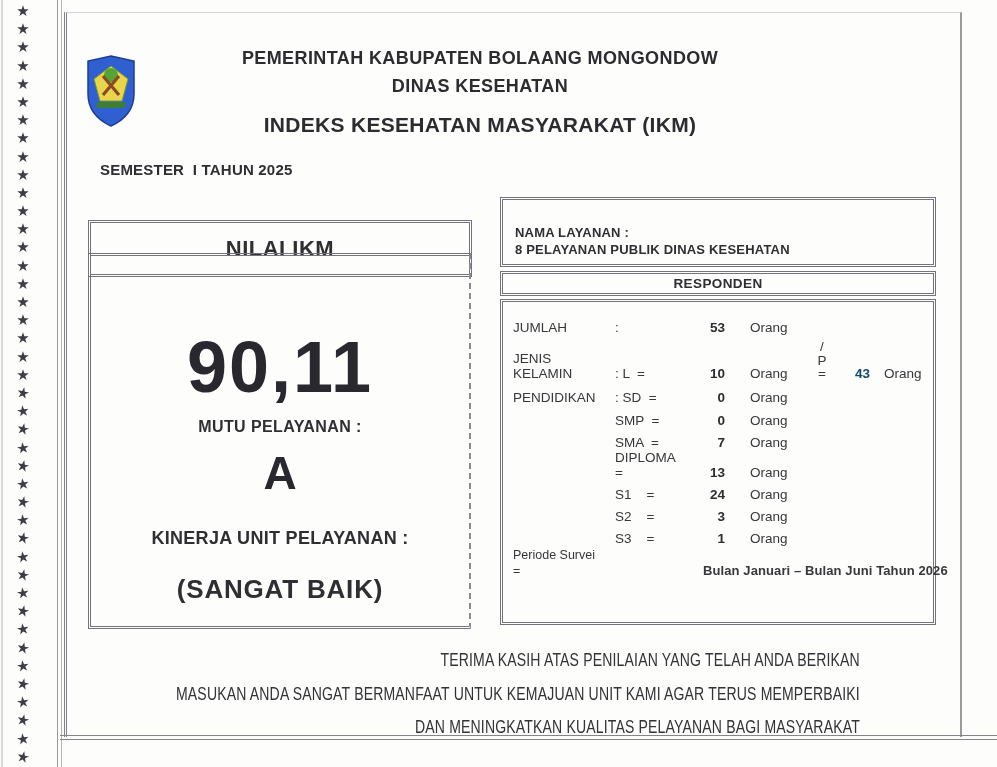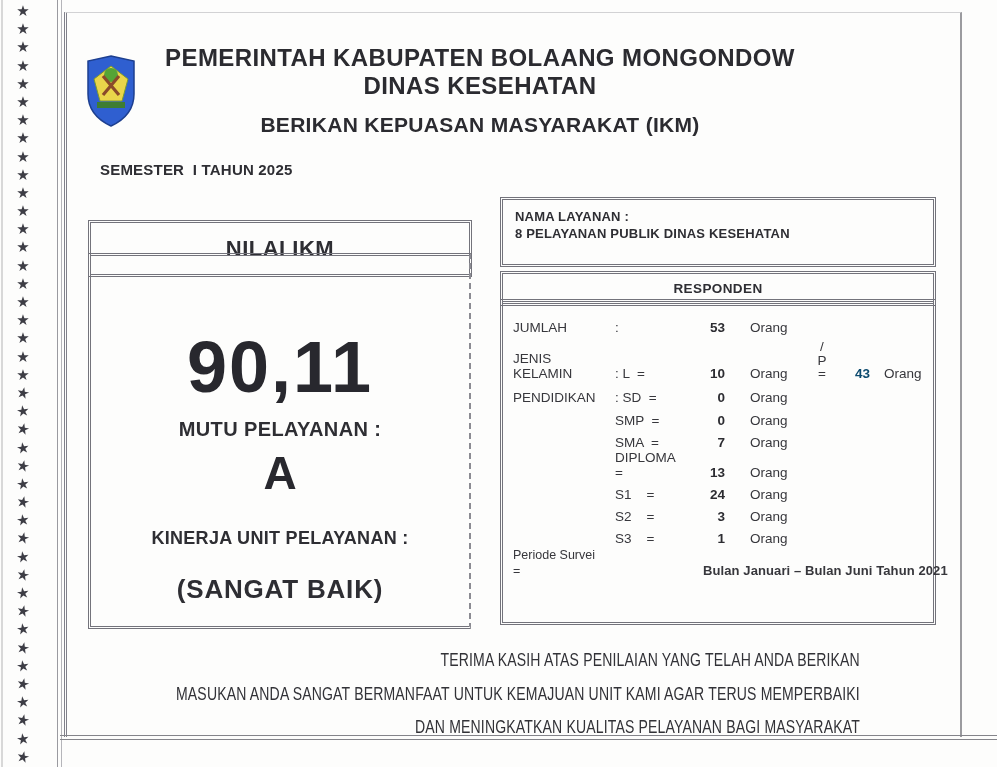--- a/index.html
+++ b/index.html
@@ -18,42 +18,42 @@
   .star:nth-child(n+22){transform:rotate(12deg);}
   .star:nth-child(2n+23){transform:rotate(-8deg);}
   
   .doc-frame{position:absolute;left:64px;top:12px;width:893px;height:724px;
     border-left:3px double #80808a;border-top:1px solid #d2d2d4;border-right:2px solid #9b9b9f;}
   .doc-bottom{position:absolute;left:60px;top:735px;width:937px;height:3px;
     border-top:1px solid #84848a;border-bottom:1px solid #84848a;}
   
   .logo{position:absolute;left:84px;top:54px;width:54px;height:74px;}
   .hdr{position:absolute;left:100px;top:44px;width:760px;text-align:center;}
-  .hdr-line1,.hdr-line2{font-size:24px;font-weight:bold;letter-spacing:.4px;line-height:28px;color:#2b2b30;}
+  .hdr-line1,.hdr-line2{font-size:18px;font-weight:bold;letter-spacing:.4px;line-height:28px;color:#2b2b30;}
   .hdr-line3{font-size:21px;font-weight:bold;letter-spacing:.3px;margin-top:13px;color:#2b2b30;}
   .semester{position:absolute;left:100px;top:161px;font-size:15px;font-weight:bold;
     letter-spacing:.2px;white-space:pre;color:#2e2e33;}
   
   .nilai-title-box{position:absolute;left:88px;top:196px;width:378px;height:51px;
     border:3px double #73737b;display:flex;align-items:center;justify-content:center;margin-top:24px;}
   .nilai-title{font-size:22px;font-weight:bold;letter-spacing:.5px;}
   .nilai-main-box{position:absolute;left:88px;top:253px;width:378px;height:370px;
     border-left:3px double #73737b;border-top:3px double #73737b;border-bottom:3px double #73737b;
     border-right:2px dashed #8b8b92;text-align:center;}
   .score{position:absolute;left:0;top:70px;width:100%;font-size:72px;font-weight:bold;
     letter-spacing:2px;color:#28282e;}
-  .mutu-label{position:absolute;left:0;top:162px;width:100%;font-size:20px;font-weight:bold;letter-spacing:.4px;}
+  .mutu-label{position:absolute;left:0;top:162px;width:100%;font-size:16px;font-weight:bold;letter-spacing:.4px;}
   .mutu-value{position:absolute;left:0;top:190px;width:100%;font-size:46px;font-weight:bold;color:#28282e;}
   .kinerja-label{position:absolute;left:0;top:272px;width:100%;font-size:18px;font-weight:bold;letter-spacing:.3px;}
   .kinerja-value{position:absolute;left:0;top:318px;width:100%;font-size:26px;font-weight:bold;letter-spacing:.8px;}
   
   .layanan-box{position:absolute;left:500px;top:197px;width:436px;height:70px;
-    border:3px double #73737b;box-sizing:border-box;padding:8px 12px;}
+    border:3px double #73737b;box-sizing:border-box;padding:24px 12px;}
   .layanan-box div{font-size:13px;font-weight:bold;line-height:17px;letter-spacing:.2px;}
-  .responden-strip{position:absolute;left:500px;top:271px;width:436px;height:35px;
+  .responden-strip{position:absolute;left:500px;top:271px;width:436px;height:25px;
     border:3px double #73737b;box-sizing:border-box;display:flex;align-items:center;justify-content:center;}
   .responden-title{font-size:13.5px;font-weight:bold;letter-spacing:.4px;}
   .responden-box{position:absolute;left:500px;top:299px;width:436px;height:326px;
     border:3px double #73737b;box-sizing:border-box;}
   .r-row{position:absolute;left:10px;display:flex;align-items:baseline;font-size:13.5px;color:#37373c;}
   .r-row.flexend{align-items:flex-end;}
   .cl{width:102px;}
   .cs{width:88px;white-space:pre;}
   .cv{width:22px;text-align:right;font-weight:bold;color:#2c2c31;}
   .cu{margin-left:25px;width:56px;}
@@ -128,21 +128,21 @@
     <path d="M27 2 L50 7 V40 C50 56 40 66 27 72 C14 66 4 56 4 40 V7 Z" stroke="#1d3f8f" stroke-width="1.5" fill="#2f5fd0"></path>
     <polygon points="27,12 44,25 38,47 16,47 10,25" stroke="#7c9a2e" stroke-width="1" fill="#e9d54a"></polygon>
     <circle cx="27" cy="21" r="7" fill="#55a436"></circle>
     <path d="M19 22 L35 41 M35 22 L19 41" stroke-width="3.2" fill="none" stroke="#8a4a2a"></path>
     <rect x="13" y="48" width="28" height="6" fill="#3e7d33"></rect>
   </svg>
 
   <div class="hdr">
     <div class="hdr-line1">PEMERINTAH KABUPATEN BOLAANG MONGONDOW</div>
     <div class="hdr-line2">DINAS KESEHATAN</div>
-    <div class="hdr-line3">BERIKAN KEPUASAN MASYARAKAT (IKM)</div>
+    <div class="hdr-line3">INDEKS KESEHATAN MASYARAKAT (IKM)</div>
   </div>
   <div class="semester">SEMESTER  I TAHUN 2025</div>
 
   <div class="nilai-title-box">
     <span class="nilai-title">NILAI IKM</span>
   </div>
   <div class="nilai-main-box">
     <div class="score">90,11</div>
     <div class="mutu-label">MUTU PELAYANAN :</div>
     <div class="mutu-value">A</div>
@@ -239,21 +239,21 @@
       <span class="cu">Orang</span>
     </div>
 
     <div class="r-row" style="top:246px">
       <span class="periode-label">Periode Survei</span>
     </div>
 
     <div class="r-row" style="top:261px">
       <span class="cl periode-label">=</span>
       <span class="cs"></span>
-      <span class="periode-value">Bulan Januari – Bulan Juni Tahun 2021</span>
+      <span class="periode-value">Bulan Januari – Bulan Juni Tahun 2026</span>
     </div>
 
   </div>
 
   <div class="footer">
     <span class="footer-line">TERIMA KASIH ATAS PENILAIAN YANG TELAH ANDA BERIKAN</span>
     <span class="footer-line">MASUKAN ANDA SANGAT BERMANFAAT UNTUK KEMAJUAN UNIT KAMI AGAR TERUS MEMPERBAIKI</span>
     <span class="footer-line">DAN MENINGKATKAN KUALITAS PELAYANAN BAGI MASYARAKAT</span>
   </div>
 

